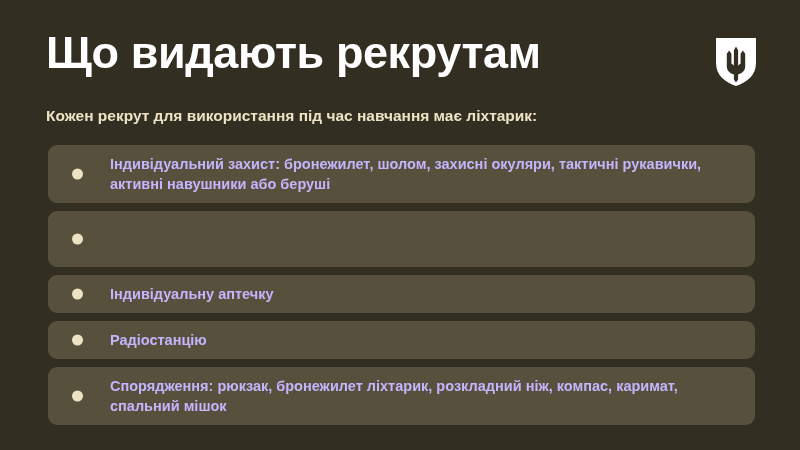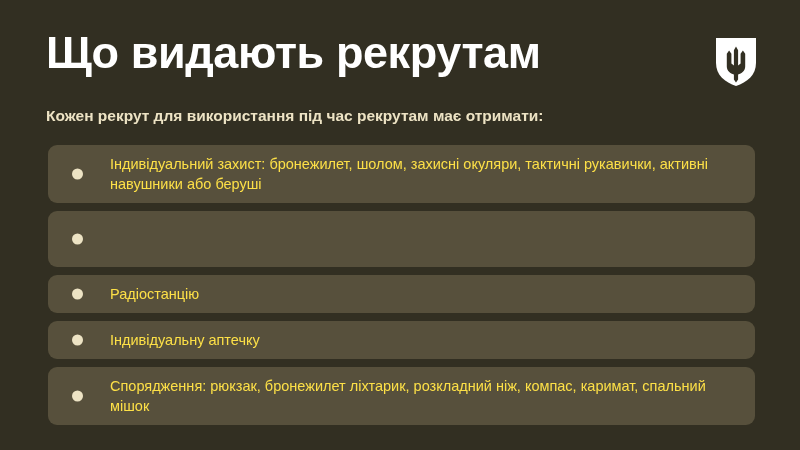--- a/index.html
+++ b/index.html
@@ -99,64 +99,64 @@
     transform: translateY(-50%);
     width: 11px;
     height: 11px;
     border-radius: 50%;
     background: #EDE3C4;
   }
 
   .item-text {
     font-size: 14.5px;
     line-height: 20px;
-    color: #fde047;
-    font-weight: normal;
+    color: #c4b5fd;
+    font-weight: bold;
   }
 </style>
 </head>
 <body>
 
 <div class="slide">
 
   <div class="header">
     <h1 class="page-title">Що видають рекрутам</h1>
 
     <div class="emblem">
       <svg viewBox="0 0 42 50" xmlns="http://www.w3.org/2000/svg" aria-hidden="true">
         <path d="M1 1 H41 V26 C41 38 32 45.5 21 49 C10 45.5 1 38 1 26 Z" fill="#FFFFFF"></path>
         <path d="M21 9.5 L23.1 13.2 V28.5 L25.6 26.6 V16.8 L27.9 13.4 L30.2 16.8 V29.6
                  C30.2 34.0 26.6 36.6 23.1 37.6 V42.6 L21 45.6 L18.9 42.6 V37.6
                  C15.4 36.6 11.8 34.0 11.8 29.6 V16.8 L14.1 13.4 L16.4 16.8 V26.6
                  L18.9 28.5 V13.2 Z" fill="#322F22"></path>
       </svg>
     </div>
 
-    <div class="subtitle">Кожен рекрут для використання під час рекрутам має отримати:</div>
+    <div class="subtitle">Кожен рекрут для використання під час навчання має ліхтарик:</div>
   </div>
 
   <div class="item-list">
 
     <div class="item-card two-line">
       <span class="bullet"></span>
       <span class="item-text">Індивідуальний захист: бронежилет, шолом, захисні окуляри, тактичні рукавички, активні навушники або беруші</span>
     </div>
 
     <div class="item-card two-line">
       <span class="bullet"></span>
     </div>
 
     <div class="item-card">
       <span class="bullet"></span>
-      <span class="item-text">Радіостанцію</span>
+      <span class="item-text">Індивідуальну аптечку</span>
     </div>
 
     <div class="item-card">
       <span class="bullet"></span>
-      <span class="item-text">Індивідуальну аптечку</span>
+      <span class="item-text">Радіостанцію</span>
     </div>
 
     <div class="item-card two-line">
       <span class="bullet"></span>
       <span class="item-text">Спорядження: рюкзак, бронежилет ліхтарик, розкладний ніж, компас, каримат, спальний мішок</span>
     </div>
 
   </div>
 
 </div>

